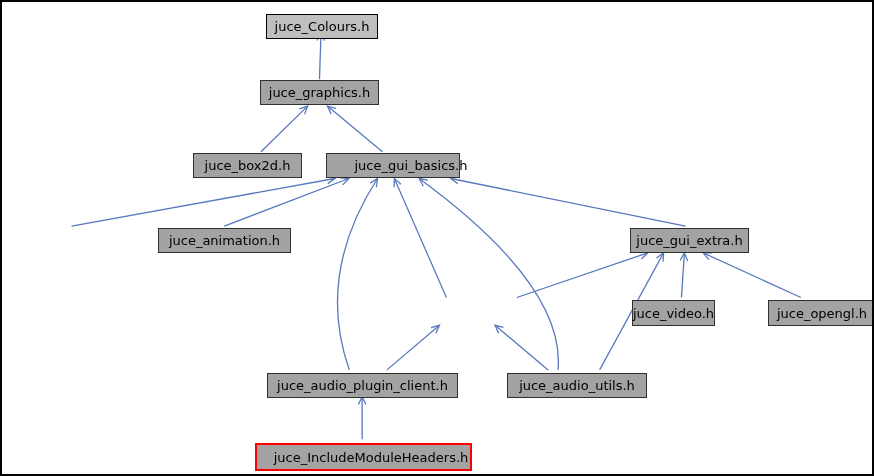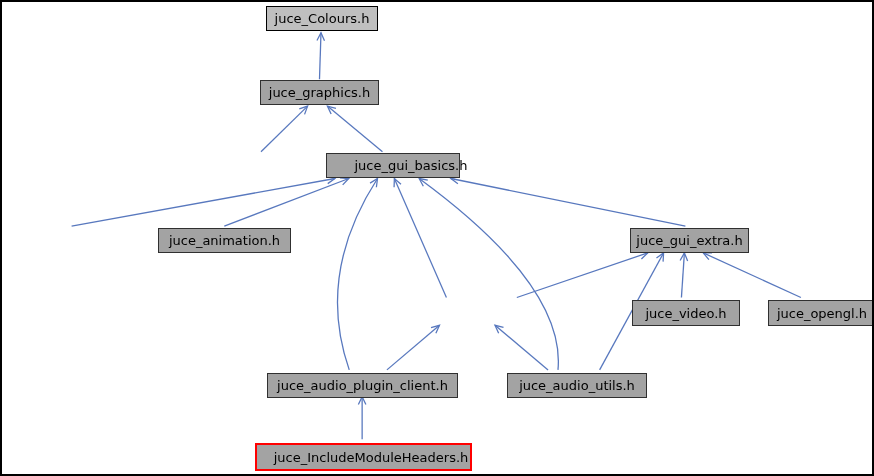--- a/index.html
+++ b/index.html
@@ -69,34 +69,35 @@
       <path d="M348.5,371 Q314.75,274.5 377,178" class="edge" marker-end="url(#arrowhead)"></path>
       <path d="M683.5,298 L686.5,253" class="edge" marker-end="url(#arrowhead)"></path>
       <path d="M804,298 L705.5,253" class="edge" marker-end="url(#arrowhead)"></path>
       <path d="M517.5,298 L649.5,253" class="edge" marker-end="url(#arrowhead)"></path>
       <path d="M601,371 L665.5,253" class="edge" marker-end="url(#arrowhead)"></path>
       <path d="M386.5,371 L439.5,326" class="edge" marker-end="url(#arrowhead)"></path>
       <path d="M549,371 L495.5,326" class="edge" marker-end="url(#arrowhead)"></path>
       <path d="M361.5,441 L361.5,398" class="edge" marker-end="url(#arrowhead)"></path>
     </svg>
 
-  <div class="node current" style="left:264px; top:4px; width:112px; height:25px;">juce_Colours.h</div>
+  <div class="node current" style="left:264px; top:12px; width:112px; height:25px;">juce_Colours.h</div>
 
   <div class="node" style="left:258px; top:78px; width:119px; height:25px;">juce_graphics.h</div>
 
+  <div class="node" style="left:191px; top:151px; width:109px; height:25px;">juce_box2d.h</div>
 
   <div class="node" style="left:324px; top:151px; width:134px; height:25px;padding-left:36px;">juce_gui_basics.h</div>
 
 
   <div class="node" style="left:628px; top:226px; width:119px; height:25px;">juce_gui_extra.h</div>
 
   <div class="node" style="left:156px; top:226px; width:133px; height:25px;">juce_animation.h</div>
 
 
-  <div class="node" style="left:630px; top:298px; width:108px; height:26px;">juce_video.h</div>
+  <div class="node" style="left:630px; top:298px; width:83px; height:26px;">juce_video.h</div>
 
   <div class="node" style="left:758px; top:298px; width:108px; height:26px;margin-left:8px;">juce_opengl.h</div>
 
   <div class="node" style="left:265px; top:371px; width:191px; height:25px;">juce_audio_plugin_client.h</div>
 
   <div class="node" style="left:497px; top:371px; width:140px; height:25px;margin-left:8px;">juce_audio_utils.h</div>
 
   <div class="node highlighted" style="left:253px; top:441px; width:217px; height:28px;padding-left:15px;">juce_IncludeModuleHeaders.h</div>
 
 </div>

